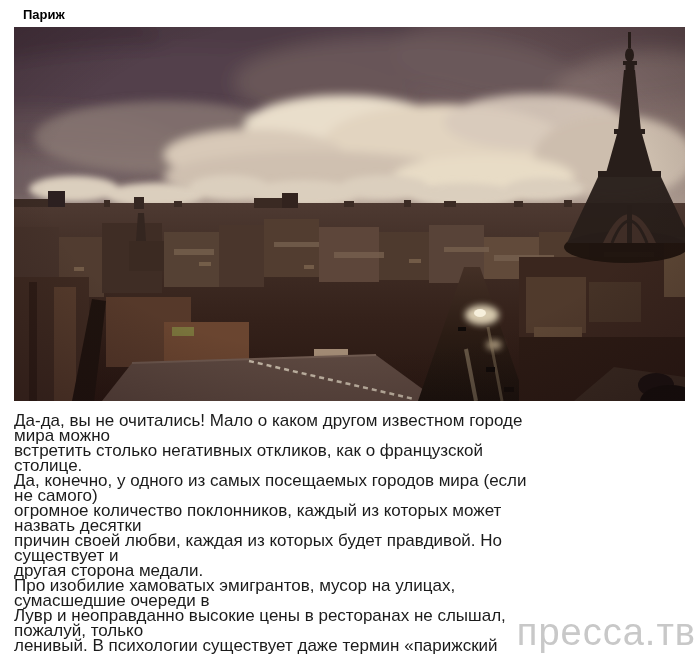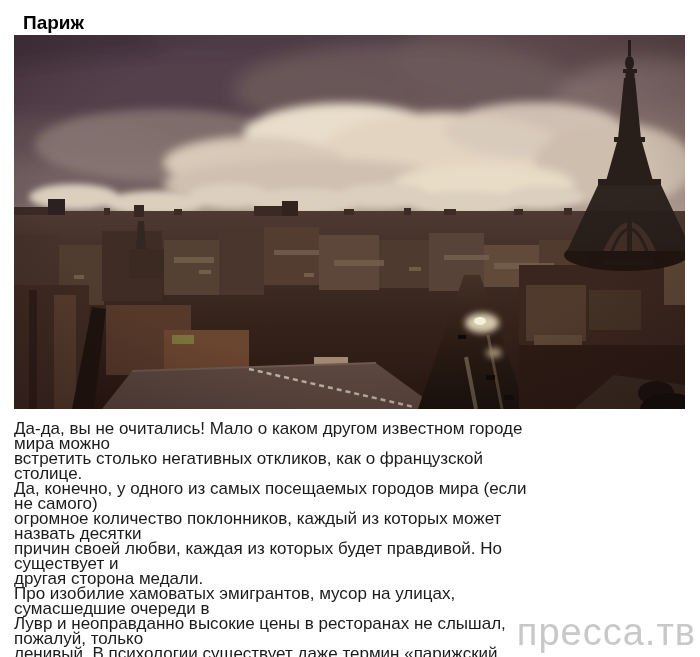--- a/index.html
+++ b/index.html
@@ -2,21 +2,21 @@
 <html><head>
 <meta charset="utf-8">
 <style>
   html,body{margin:0;padding:0;}
   body{
     width:700px;height:657px;background:#ffffff;overflow:hidden;position:relative;
     font-family:"Liberation Sans","DejaVu Sans",sans-serif;
   }
   .page{padding:7px 14px 0 14px;position:relative;}
   .title{
-    font-size:19px;font-weight:bold;color:#000;line-height:15px;margin:8px 0 5px 0;padding-left:9px;
+    font-size:13px;font-weight:bold;color:#000;line-height:15px;margin:0 0 5px 0;padding-left:9px;
   }
   .photo-wrap{width:671px;height:374px;line-height:0;}
   .photo-wrap svg{display:block;}
   .body-text{
     margin-top:12px;width:530px;
     font-size:17px;line-height:15px;color:#1b1b1b;
     white-space:pre-line;
   }
   .watermark{
     position:absolute;top:615px;right:4px;

